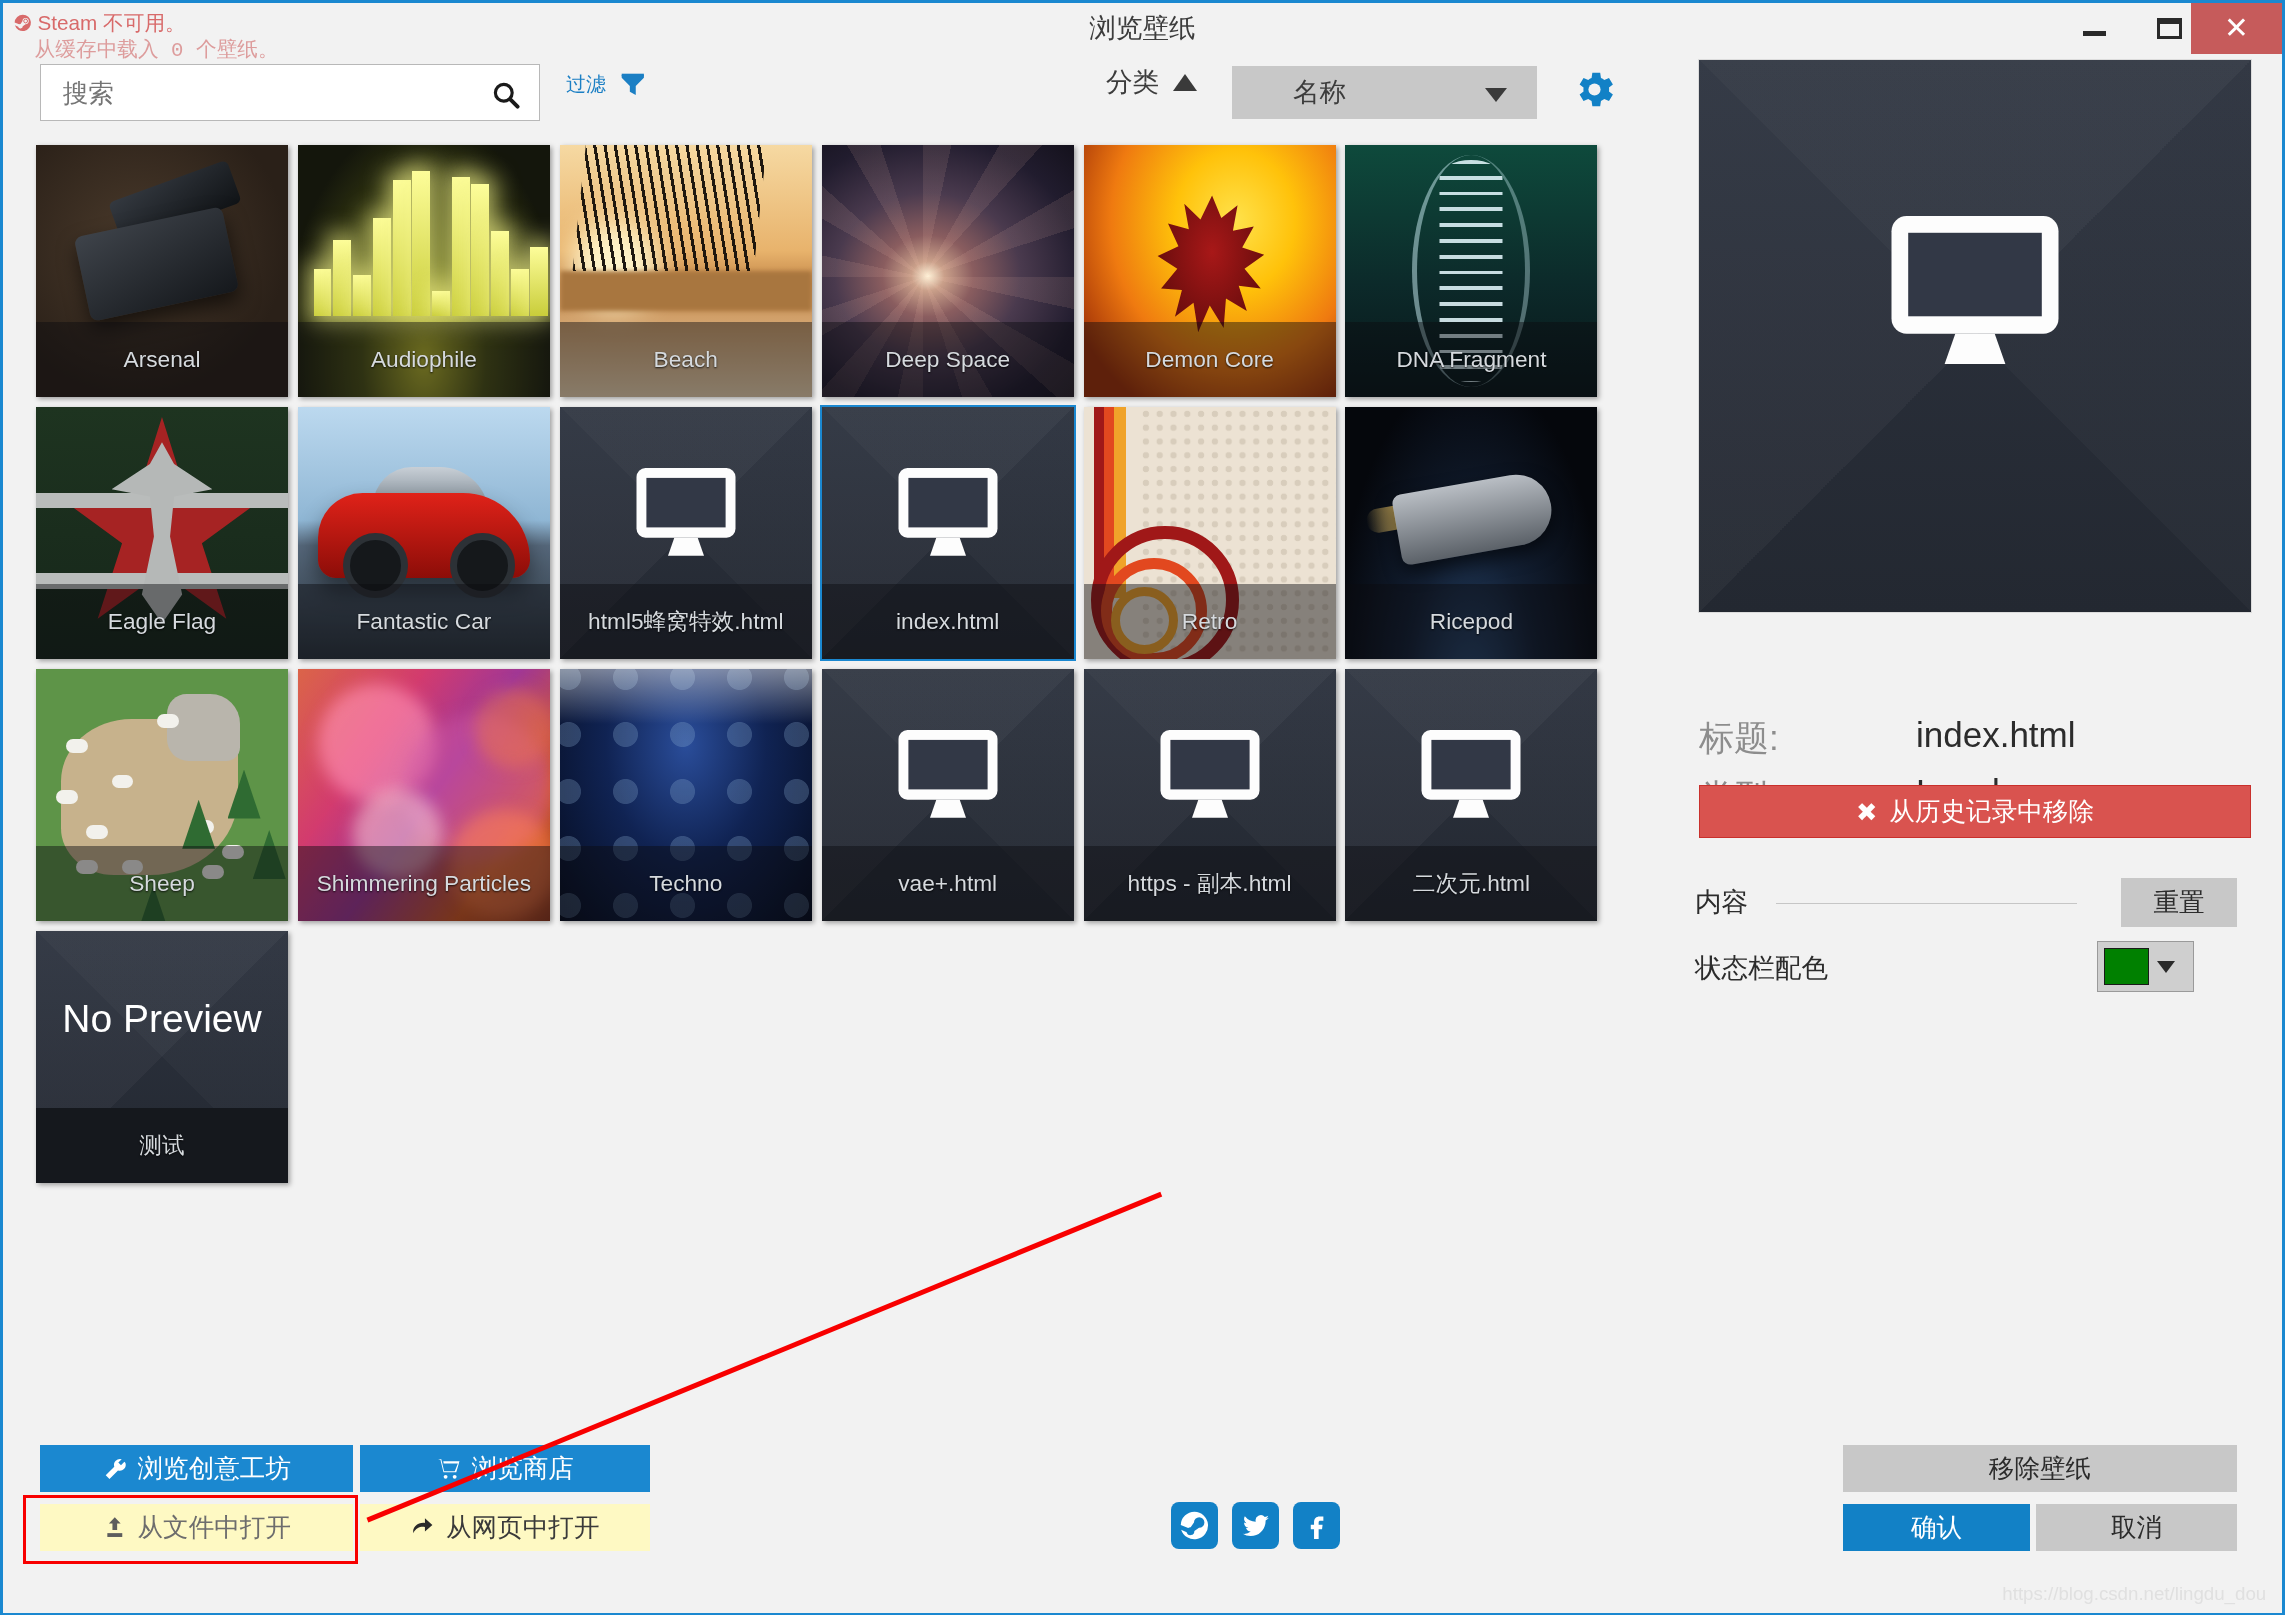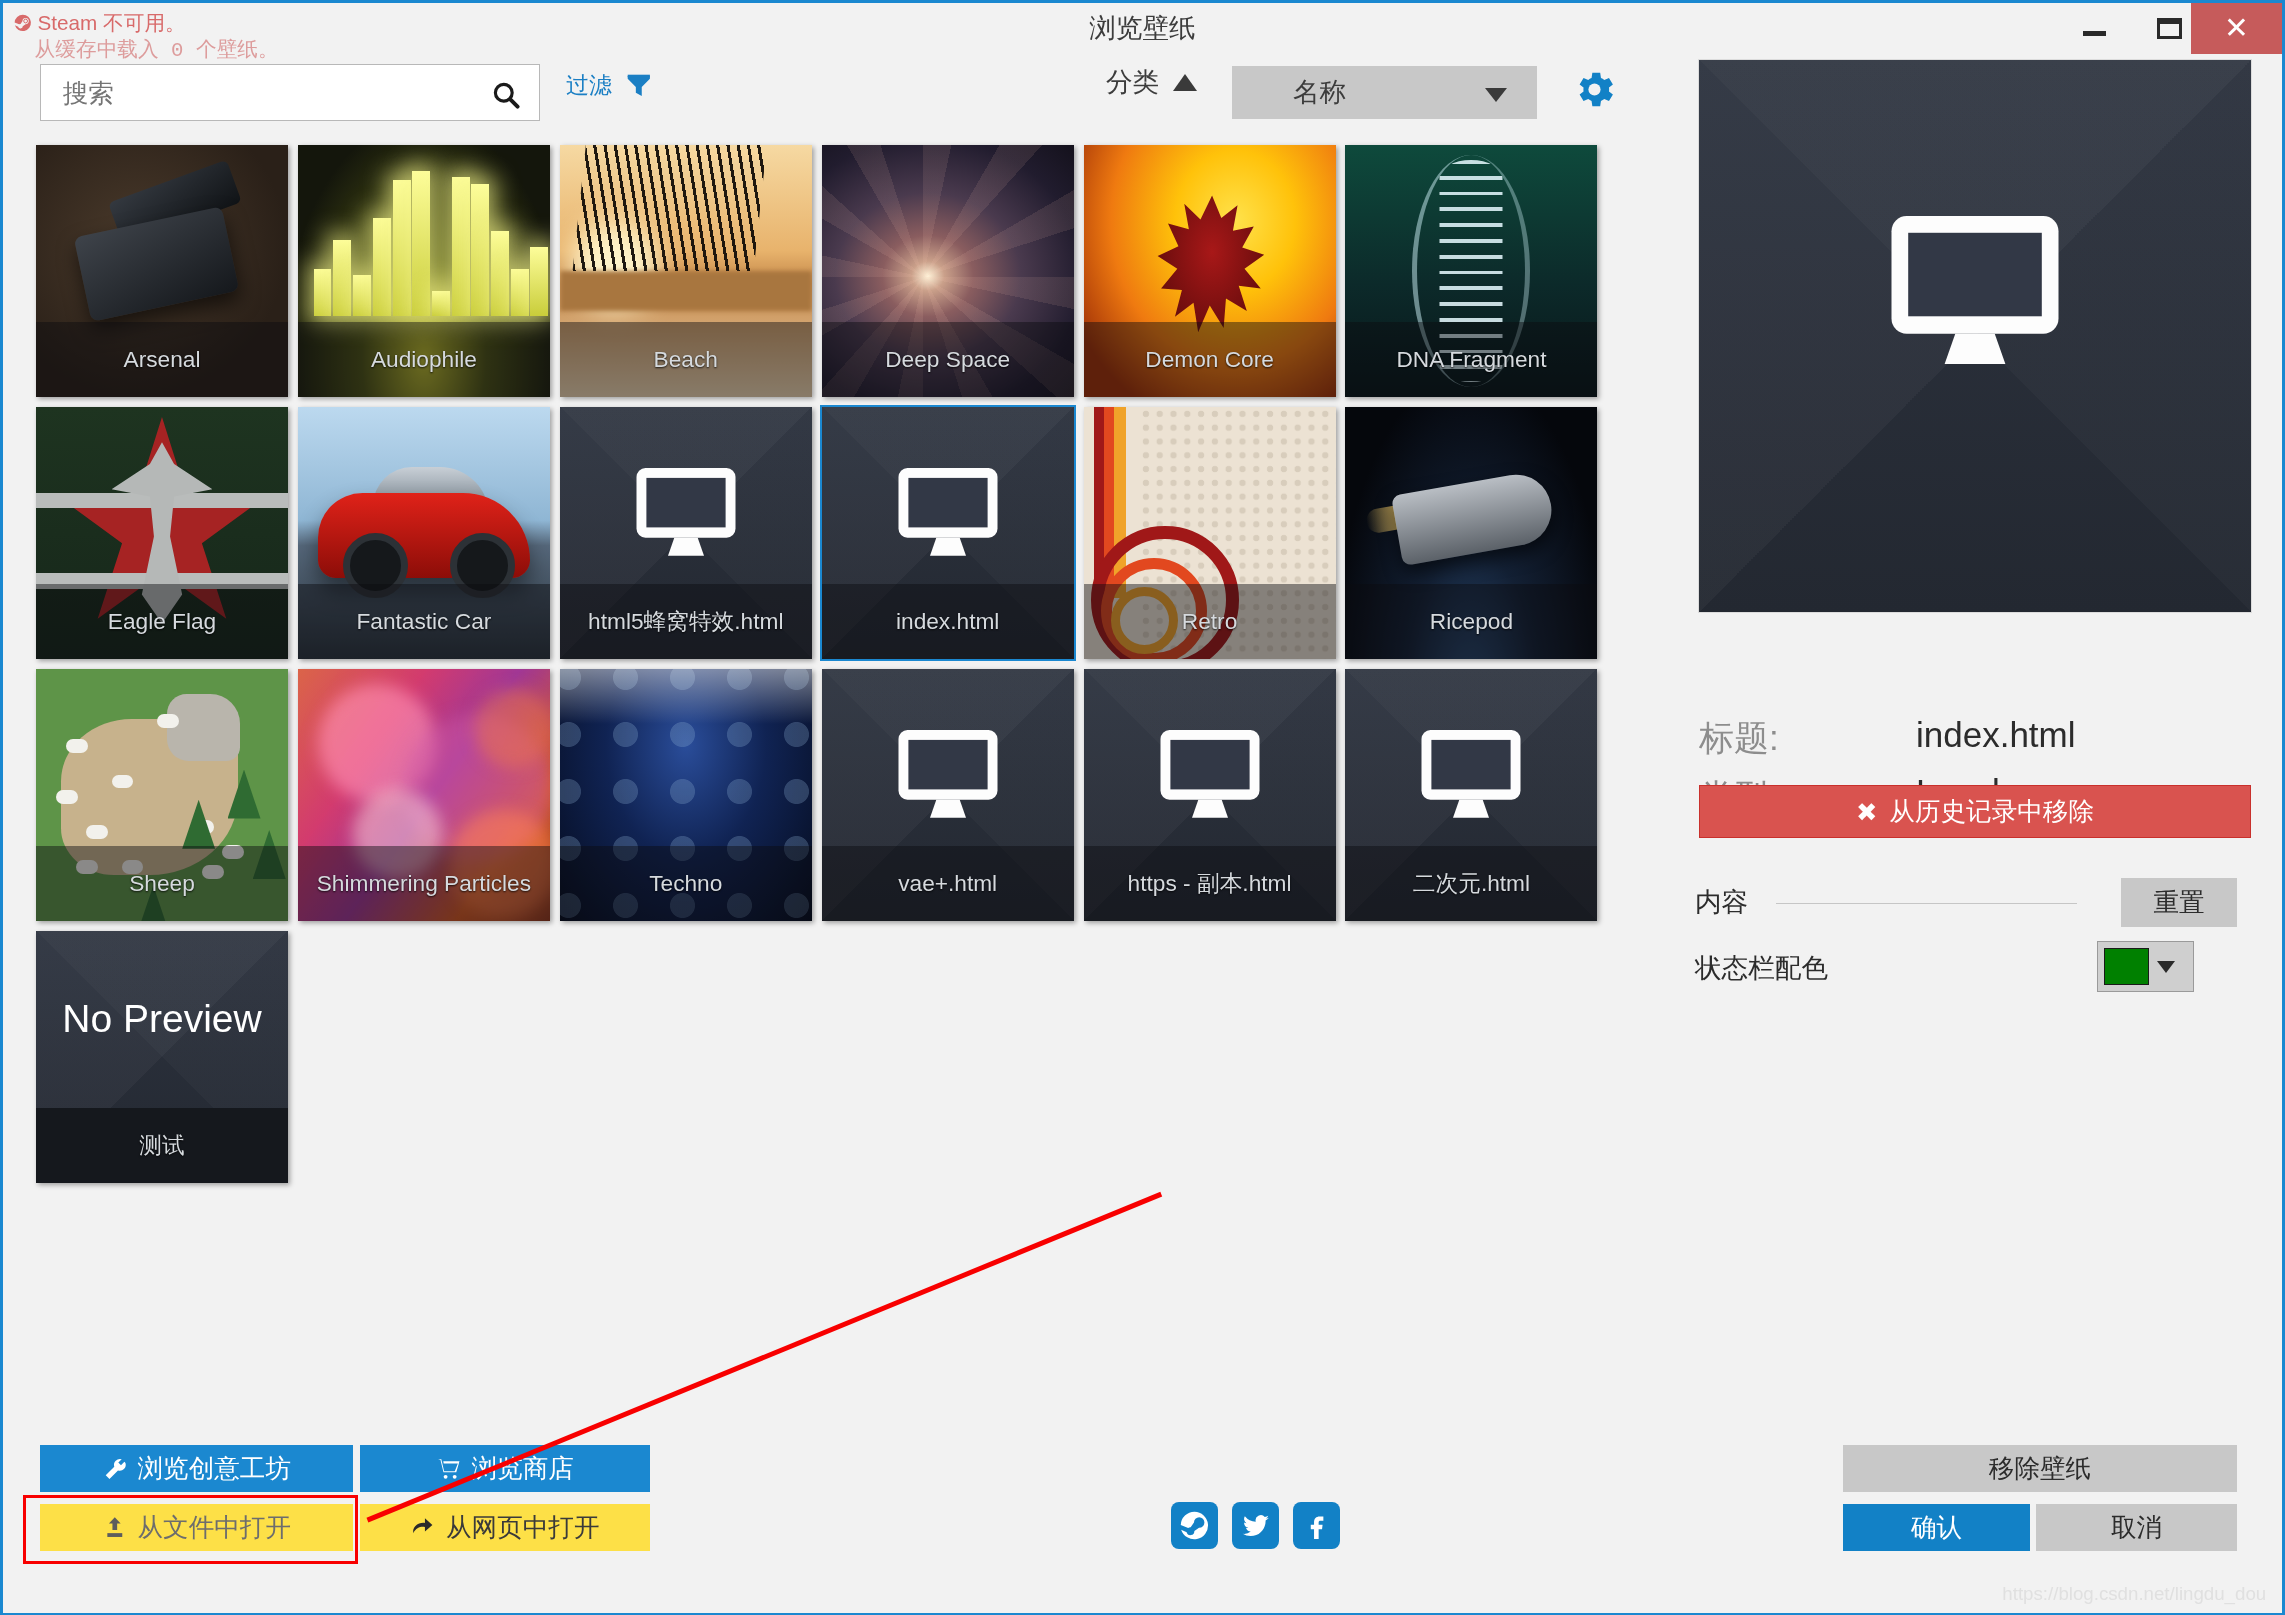--- a/index.html
+++ b/index.html
@@ -53,21 +53,21 @@
     background:#ffffff;border:1px solid #b8b8b8;box-sizing:border-box;
   }
   #search-input{
     position:absolute;left:19.7px;top:0;width:414px;height:55px;line-height:55px;
     font-size:25.6px;color:#9a9a9a;border:0;outline:0;background:transparent;
     font-family:"Liberation Sans",sans-serif;
   }
   #search-icon{position:absolute;right:17.7px;top:13.8px;}
   #filter-group{
     position:absolute;left:563px;top:67px;display:flex;align-items:center;gap:11.8px;
-    color:#1b7fc4;font-size:23px;
+    color:#1b7fc4;font-size:20px;
   }
   #sort-group{
     position:absolute;left:1103px;top:61px;display:flex;align-items:center;gap:13.8px;
   }
   #sort-label{font-size:26.6px;color:#3c3c3c;}
   #sort-arrow{width:0;height:0;border-left:12.8px solid transparent;border-right:12.8px solid transparent;border-bottom:17.7px solid #3a3a3a;}
   #sort-select{
     position:absolute;left:1229px;top:63px;width:305px;height:53px;
     background:#c8c8c8;border:0;box-sizing:border-box;
   }
@@ -199,21 +199,21 @@
   #color-picker{position:absolute;left:402px;top:0;width:97px;height:51px;background:#cfcfcf;border:1px solid #9a9a9a;box-sizing:border-box;display:flex;align-items:center;}
   #color-swatch{width:45px;height:37px;margin-left:5.9px;background:#008000;border:1px solid #1a1a1a;box-sizing:border-box;}
   #color-caret{margin-left:7.9px;width:0;height:0;border-left:9.9px solid transparent;border-right:9.9px solid transparent;border-top:12.8px solid #2a2a2a;}
   
   .btn{
     position:absolute;height:47px;box-sizing:border-box;
     display:flex;align-items:center;justify-content:center;gap:9.9px;
     font-size:25.6px;font-family:"Liberation Sans",sans-serif;border:0;
   }
   .btn.blue{background:#1b88d0;color:#ffffff;}
-  .btn.grey{background:#fde047;color:#3a3a3a;}
+  .btn.grey{background:#fef9c3;color:#3a3a3a;}
   #btn-workshop{left:37px;top:1442px;width:313px;}
   #btn-store{left:357px;top:1442px;width:290px;}
   #btn-openfile{left:37px;top:1501px;width:313px;color:#6d6d6d;}
   #btn-openweb{left:357px;top:1501px;width:290px;}
   
   #btn-remove-wp{left:1840px;top:1442px;width:394px;background:#c8c8c8;color:#2c2c2c;}
   #btn-confirm{left:1840px;top:1501px;width:187px;background:#1281c6;color:#ffffff;}
   #btn-cancel{left:2033px;top:1501px;width:201px;background:#c8c8c8;color:#2c2c2c;}
   
   #social{position:absolute;left:1168px;top:1499px;display:flex;gap:13.8px;}

